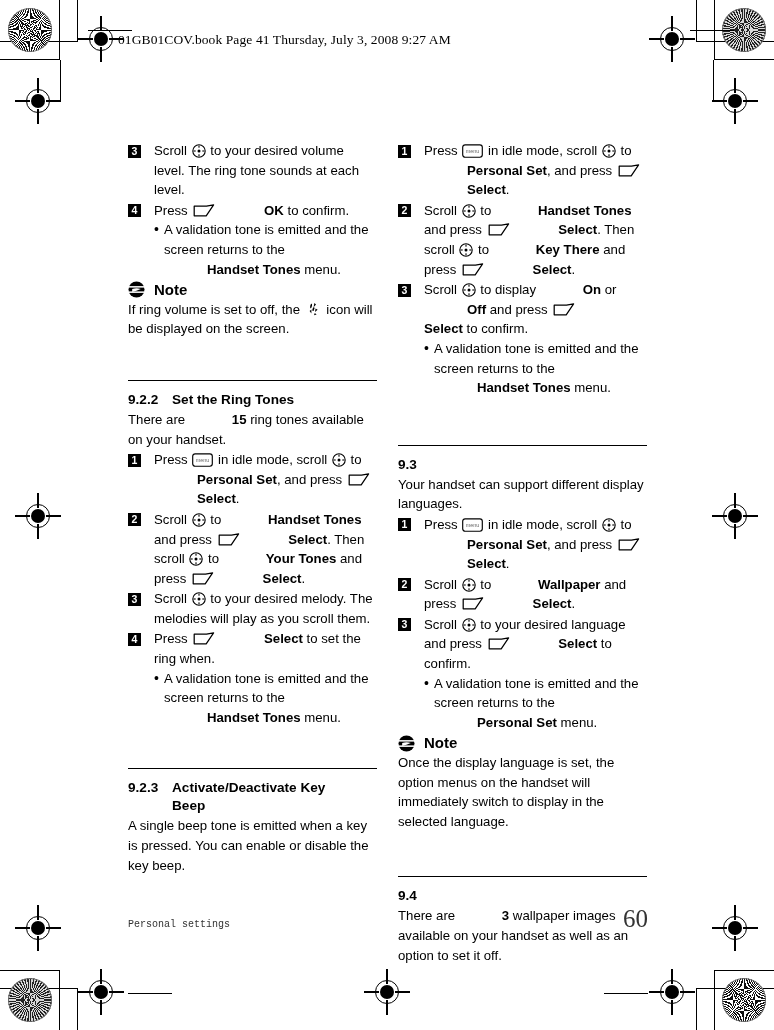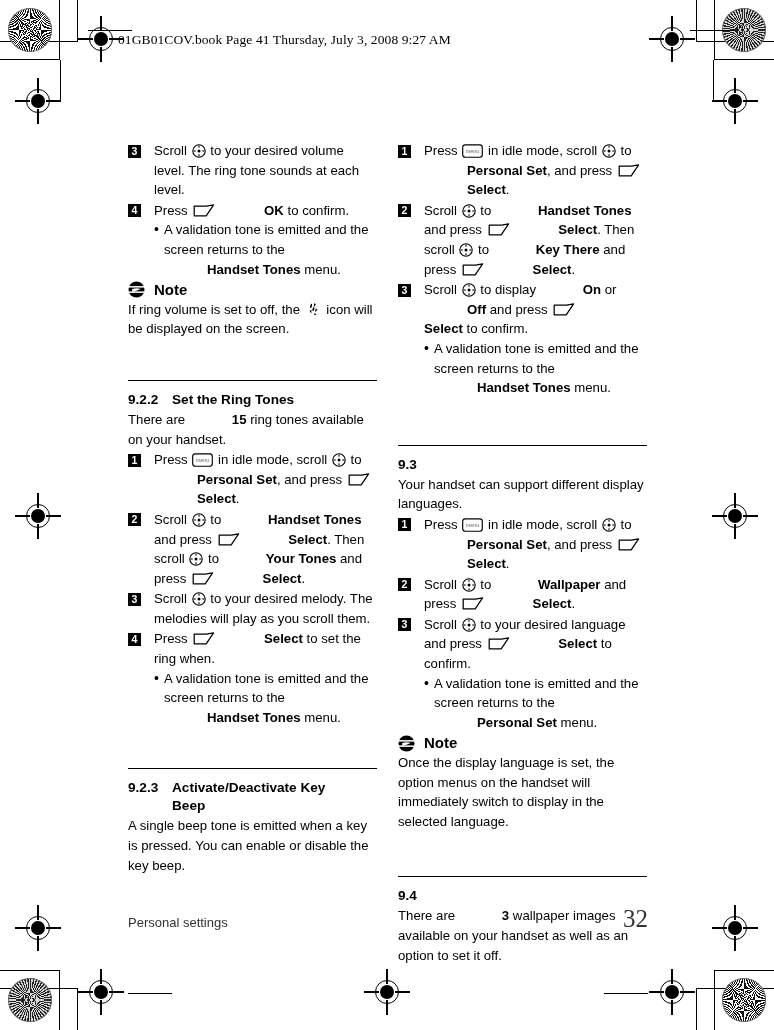--- a/index.html
+++ b/index.html
@@ -197,23 +197,23 @@
   
   .footer {
     position: absolute;
     left: 128px; top: 905px;
     width: 520px;
     display: flex;
     align-items: baseline;
     justify-content: space-between;
   }
   .footer-left {
-    font-size: 13px;
+    font-size: 10px;
     color: #333;
-    font-family: Liberation Sans, sans-serif;
+    font-family: Liberation Mono, monospace;
   }
   .footer-page {
     font-size: 25px;
     color: #333;
     font-family: "Liberation Serif", serif;
   }
 </style>
 </head>
 <body>
 
@@ -612,14 +612,14 @@
       <span class="sec-num">9.4</span>
     </div>
     <p class="para">
       <span>There are </span><span class="b">3</span><span> wallpaper images available on your handset as well as an option to set it off.</span>
     </p>
   </div>
 </div>
 
 <div class="footer">
   <div class="footer-left">Personal settings</div>
-  <div class="footer-page">32</div>
+  <div class="footer-page">60</div>
 </div>
 
 </body></html>

